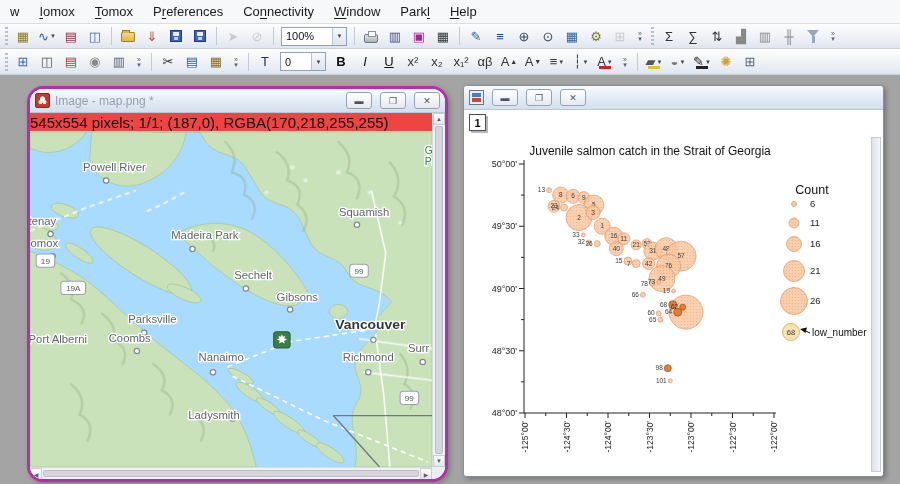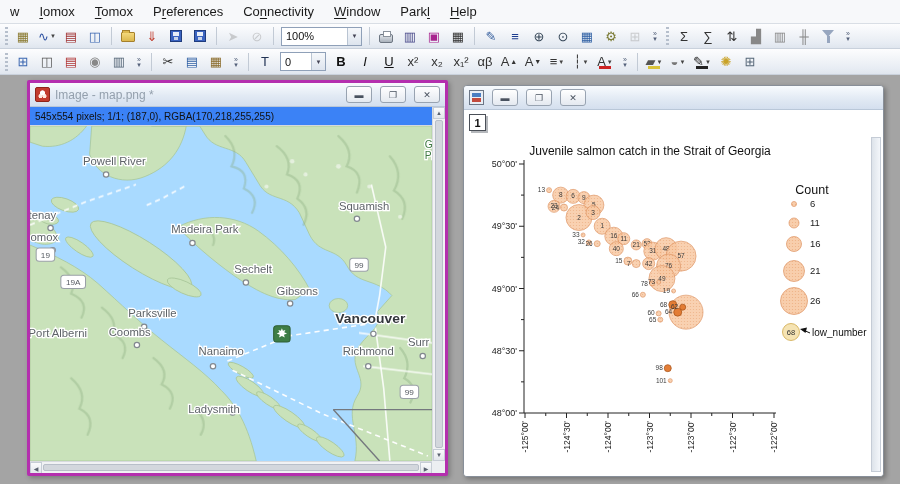--- a/index.html
+++ b/index.html
@@ -53,32 +53,32 @@
 
   
   .titlebar { height:24px; background:linear-gradient(#f8fbfe,#e2eaf4 55%,#d4dfee);
               border-bottom:1px solid #b9c7d8; display:flex; align-items:center; padding:0 5px; gap:5px; }
   .title { flex:1; font-size:12px; color:#94a0ad; white-space:nowrap; overflow:hidden; }
   .winbtn { width:26px; height:17px; border:1px solid #98a3b1; border-radius:3px; flex:none;
             background:linear-gradient(#ffffff,#e4e9f0); display:flex; align-items:center; justify-content:center;
             font-size:9px; color:#49525f; margin-left:3px; }
 
   
-  .win-map { position:absolute; left:27px; top:80px; width:421px; height:396px;
-             border:3px solid #b42fae; border-radius:2px; background:#fff; overflow:hidden;
+  .win-map { position:absolute; left:27px; top:86px; width:421px; height:396px;
+             border:3px solid #b42fae; border-radius:16px; background:#fff; overflow:hidden;
              box-shadow:2px 2px 5px rgba(0,0,0,.25); }
   .map-ico { width:15px; height:15px; background:#c23b2e; border:1px solid #8e241b; border-radius:2px; position:relative; flex:none;}
   .map-ico::after { content:""; position:absolute; inset:2px;
       background:radial-gradient(circle at 50% 32%, #fff 2.2px, transparent 2.8px),
                  radial-gradient(circle at 28% 68%, #ffe9e0 1.8px, transparent 2.3px),
                  radial-gradient(circle at 72% 68%, #ffe9e0 1.8px, transparent 2.3px); }
   .map-grid { position:absolute; top:24px; left:0; right:0; bottom:0; display:grid;
               grid-template-columns:1fr 13px; grid-template-rows:19px 1fr 12px; }
-  .map-status { grid-column:1; grid-row:1; background:#3b82f6; border-bottom:1px solid #d4d8de;
-                font-size:10px; color:#111; display:flex; align-items:center; padding-left:5px; white-space:nowrap; }
+  .map-status { grid-column:1; grid-row:1; background:#ef4444; border-bottom:1px solid #d4d8de;
+                font-size:15px; color:#111; display:flex; align-items:center; white-space:nowrap; }
   .map-view { grid-column:1; grid-row:2; position:relative; background:#a9daff; overflow:hidden; }
   .map-view svg { display:block; width:100%; height:100%; }
   .vscroll { grid-column:2; grid-row:1/3; background:#f1f2f4; border-left:1px solid #d7dade;
              display:flex; flex-direction:column; }
   .hscroll { grid-column:1; grid-row:3; background:#f1f2f4; border-top:1px solid #d7dade;
              display:flex; }
   .corner { grid-column:2; grid-row:3; background:#eceff2; }
   .sbtn { flex:none; width:12px; height:12px; background:linear-gradient(#fafbfc,#e3e7ec);
           border:1px solid #c6cdd6; color:#5a6270; font-size:6px; display:flex; align-items:center; justify-content:center; }
   .thumbV { flex:1; margin:1px 2px; background:#d3d7dd; border:1px solid #b8bfc9; border-radius:2px; }
@@ -150,21 +150,21 @@
       <div class="ic-save"></div>
     </div>
     <div class="sep"></div>
     <div class="tbtn dis">
       <span style="color: rgb(154, 154, 154);">➤</span>
     </div>
     <div class="tbtn dis">
       <span style="color: rgb(154, 154, 154);">⊘</span>
     </div>
     <div class="sep"></div>
-    <div class="combo" style="width: 81px;">
+    <div class="combo" style="width: 66px;">
       <div class="val">100%</div>
       <div class="arr">▼</div>
     </div>
     <div class="sep"></div>
     <div class="tbtn">
       <div class="ic-print"></div>
     </div>
     <div class="tbtn">
       <span style="color: rgb(74, 74, 138);">▥</span>
     </div>

